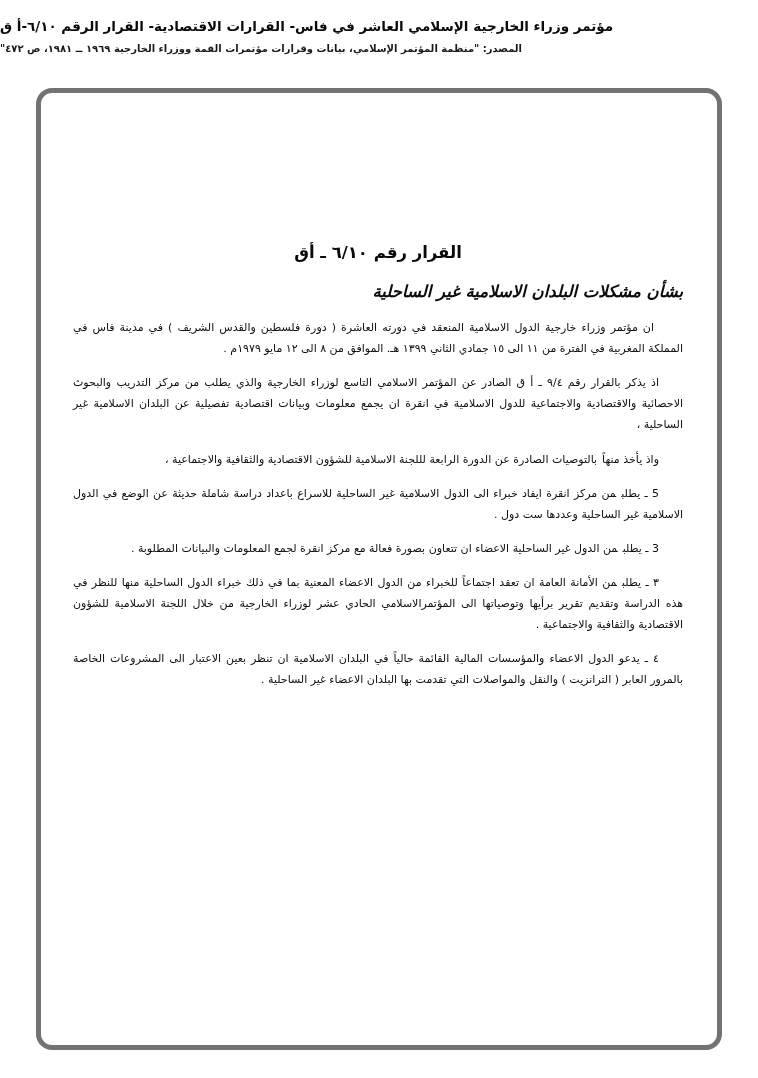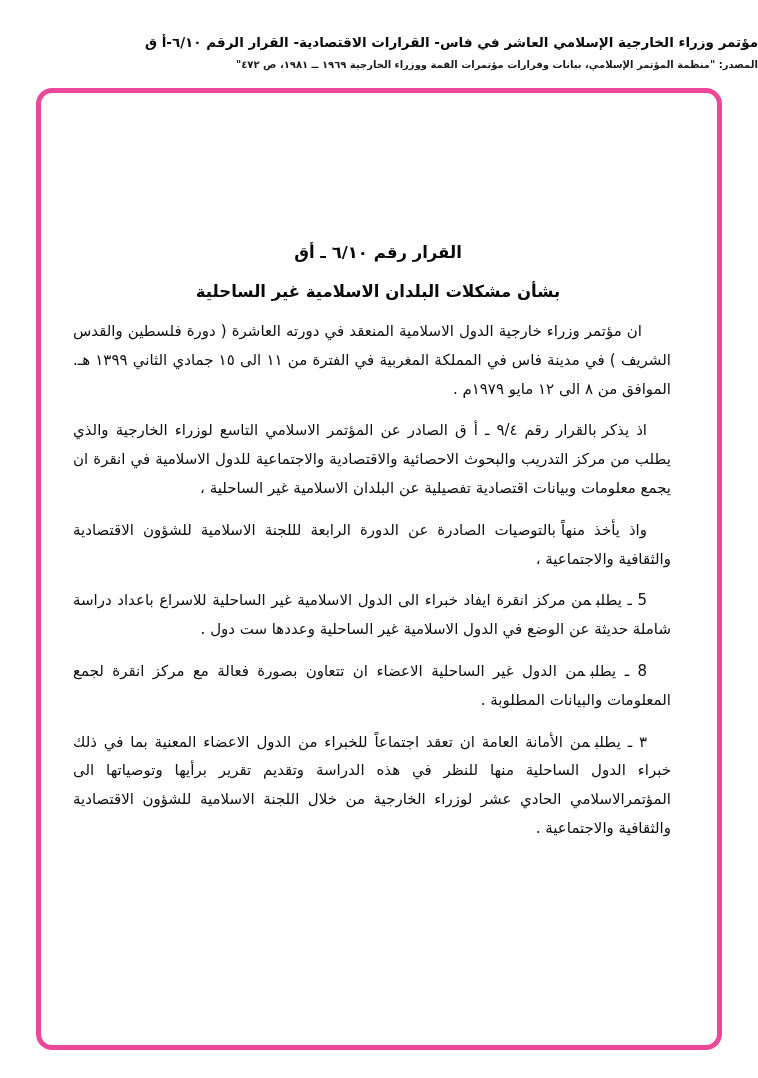--- a/index.html
+++ b/index.html
@@ -11,69 +11,69 @@
   .page {
     position: relative;
     width: 758px;
     height: 1078px;
     background: #ffffff;
     direction: rtl;
     overflow: hidden;
     color: #111111;
   }
   .doc-header {
-    padding-top: 34px;
-    text-align: right;
+    padding-top: 18px;
+    text-align: left;
   }
   .doc-header .h-line1 {
     font-size: 13.5px;
     font-weight: bold;
     letter-spacing: 0;
     color: #0a0a0a;
   }
   .doc-header .h-line2 {
     margin-top: 9px;
     font-size: 10px;
     font-weight: bold;
     color: #1a1a1a;
   }
   .frame {
     position: absolute;
     left: 36px;
     top: 88px;
     width: 686px;
     height: 962px;
-    border: 5px solid #ec4899;
+    border: 5px solid #737373;
     border-radius: 16px;
     background: #ffffff;
     box-sizing: border-box;
   }
   .content {
     padding: 150px 34px 0 32px;
     box-sizing: border-box;
   }
   .res-title {
     text-align: center;
     font-size: 16.5px;
     font-weight: bold;
     color: #0a0a0a;
   }
   .res-subtitle {
-    text-align: center;
     font-size: 16.5px;
     font-weight: bold;
     margin-top: 20px;
     color: #0a0a0a;
+    font-style: italic;
   }
   .body-text {
     margin-top: 16px;
   }
   .para {
-    margin: 0 12px 13px 0;
-    font-size: 15px;
+    margin: 0 0 13px 0;
+    font-size: 11px;
     line-height: 1.92;
     text-align: justify;
     text-indent: 24px;
     color: #0e0e0e;
   }
   .para .lead {
     font-weight: normal;
     margin-left: 5px;
   }
 </style>
@@ -105,25 +105,28 @@
 
         <p class="para">
           <span class="lead">واذ يأخذ منهاً</span><span>بالتوصيات الصادرة عن الدورة الرابعة لللجنة الاسلامية للشؤون الاقتصادية والثقافية والاجتماعية ،</span>
         </p>
 
         <p class="para">
           <span class="lead">5 ـ يطلب</span><span>من مركز انقرة ايفاد خبراء الى الدول الاسلامية غير الساحلية للاسراع باعداد دراسة شاملة حديثة عن الوضع في الدول الاسلامية غير الساحلية وعددها ست دول .</span>
         </p>
 
         <p class="para">
-          <span class="lead">8 ـ يطلب</span><span>من الدول غير الساحلية الاعضاء ان تتعاون بصورة فعالة مع مركز انقرة لجمع المعلومات والبيانات المطلوبة .</span>
+          <span class="lead">3 ـ يطلب</span><span>من الدول غير الساحلية الاعضاء ان تتعاون بصورة فعالة مع مركز انقرة لجمع المعلومات والبيانات المطلوبة .</span>
         </p>
 
         <p class="para">
           <span class="lead">٣ ـ يطلب</span><span>من الأمانة العامة ان تعقد اجتماعاً للخبراء من الدول الاعضاء المعنية بما في ذلك خبراء الدول الساحلية منها للنظر في هذه الدراسة وتقديم تقرير برأيها وتوصياتها الى المؤتمرالاسلامي الحادي عشر لوزراء الخارجية من خلال اللجنة الاسلامية للشؤون الاقتصادية والثقافية والاجتماعية .</span>
         </p>
 
+        <p class="para">
+          <span class="lead">٤ ـ يدعو</span><span>الدول الاعضاء والمؤسسات المالية القائمة حالياً في البلدان الاسلامية ان تنظر بعين الاعتبار الى المشروعات الخاصة بالمرور العابر ( الترانزيت ) والنقل والمواصلات التي تقدمت بها البلدان الاعضاء غير الساحلية .</span>
+        </p>
 
       </div>
     </div>
   </div>
 
 </div>
 
 </body></html>

